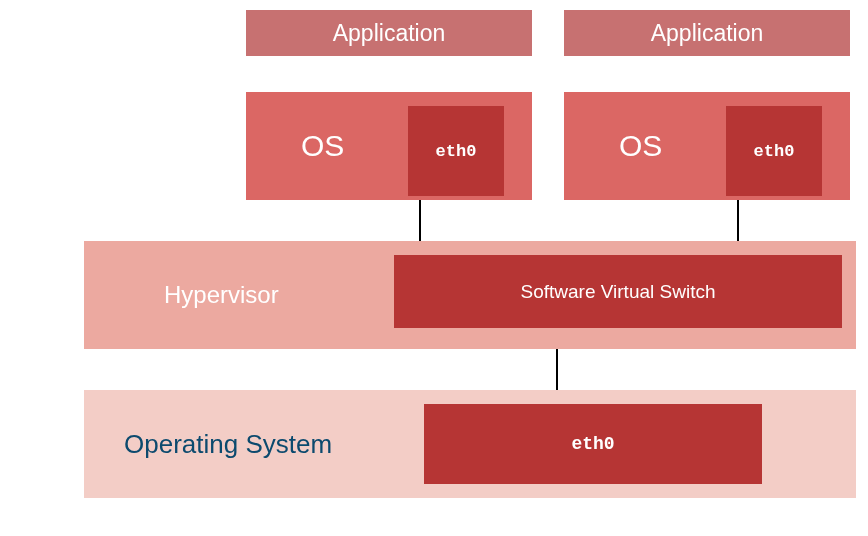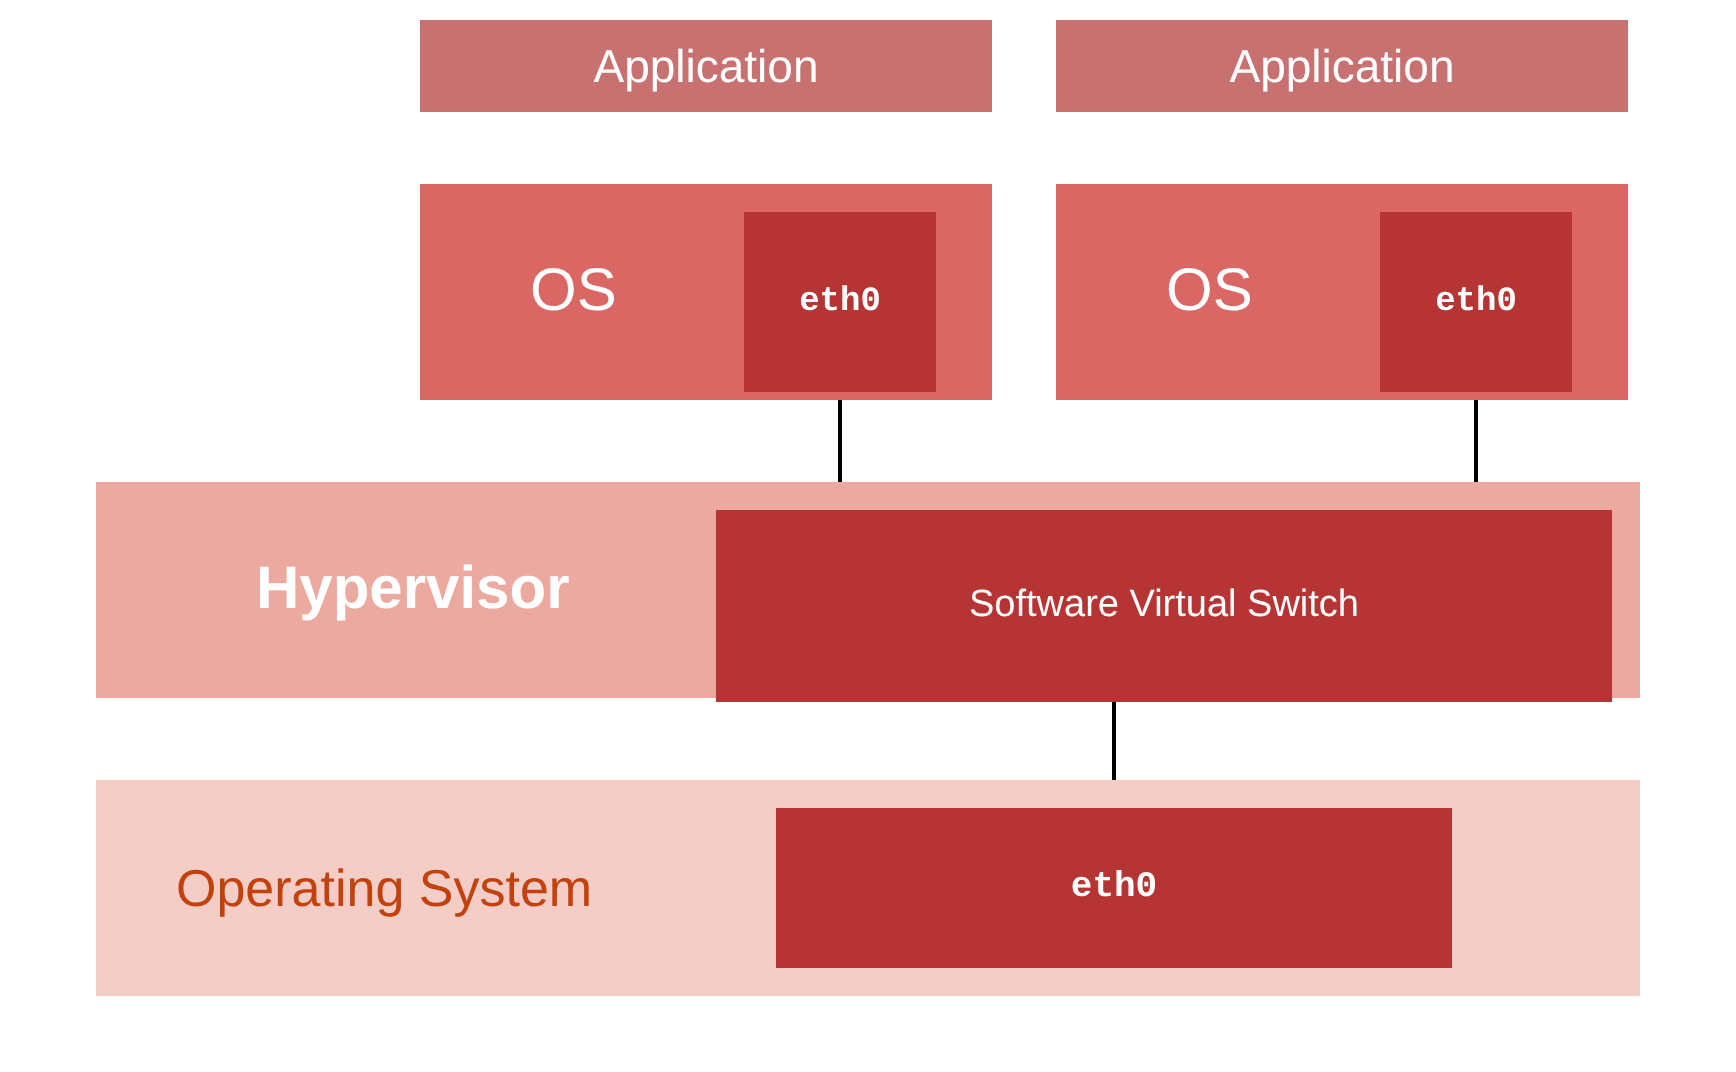--- a/index.html
+++ b/index.html
@@ -16,20 +16,21 @@
     left: 0; top: 0;
     width: 868px;
     height: 536px;
   }
   .box {
     position: absolute;
     display: flex;
     align-items: center;
     justify-content: center;
     box-sizing: border-box;
+    margin-left: 36px;
   }
   .label {
     color: #ffffff;
   }
   .mono {
     font-family: "Consolas", "Menlo", "Courier New", monospace;
     font-weight: bold;
   }
   .connector {
     position: absolute;
@@ -62,26 +63,26 @@
   </div>
 
   <div class="box" style="left:528px; top:92px; width:286px; height:108px; background:#db6764; justify-content:flex-start; padding-left:55px;">
     <span class="label" style="font-size:30px;">OS</span>
   </div>
   <div class="box" style="left:690px; top:106px; width:96px; height:90px; background:#b63534;">
     <span class="label mono" style="font-size:17px;">eth0</span>
   </div>
 
   <div class="box" style="left:48px; top:241px; width:772px; height:108px; background:#eca9a0; justify-content:flex-start; padding-left:80px;">
-    <span class="label" style="font-size:30px;font-weight:bold;">Hypervisor</span>
+    <span class="label" style="font-size:24px;">Hypervisor</span>
   </div>
-  <div class="box" style="left:358px; top:255px; width:448px; height:96px; background:#b63534;">
+  <div class="box" style="left:358px; top:255px; width:448px; height:73px; background:#b63534;">
     <span class="label" style="font-size:19px;">Software Virtual Switch</span>
   </div>
 
   <div class="box" style="left:48px; top:390px; width:772px; height:108px; background:#f3cdc6; justify-content:flex-start; padding-left:40px;">
-    <span class="label" style="font-size:26px; color:#c2410c;">Operating System</span>
+    <span class="label" style="font-size:26px; color:#0c4a6e;">Operating System</span>
   </div>
   <div class="box" style="left:388px; top:404px; width:338px; height:80px; background:#b63534;">
     <span class="label mono" style="font-size:18px;">eth0</span>
   </div>
 
 </div>
 
 </body></html>

